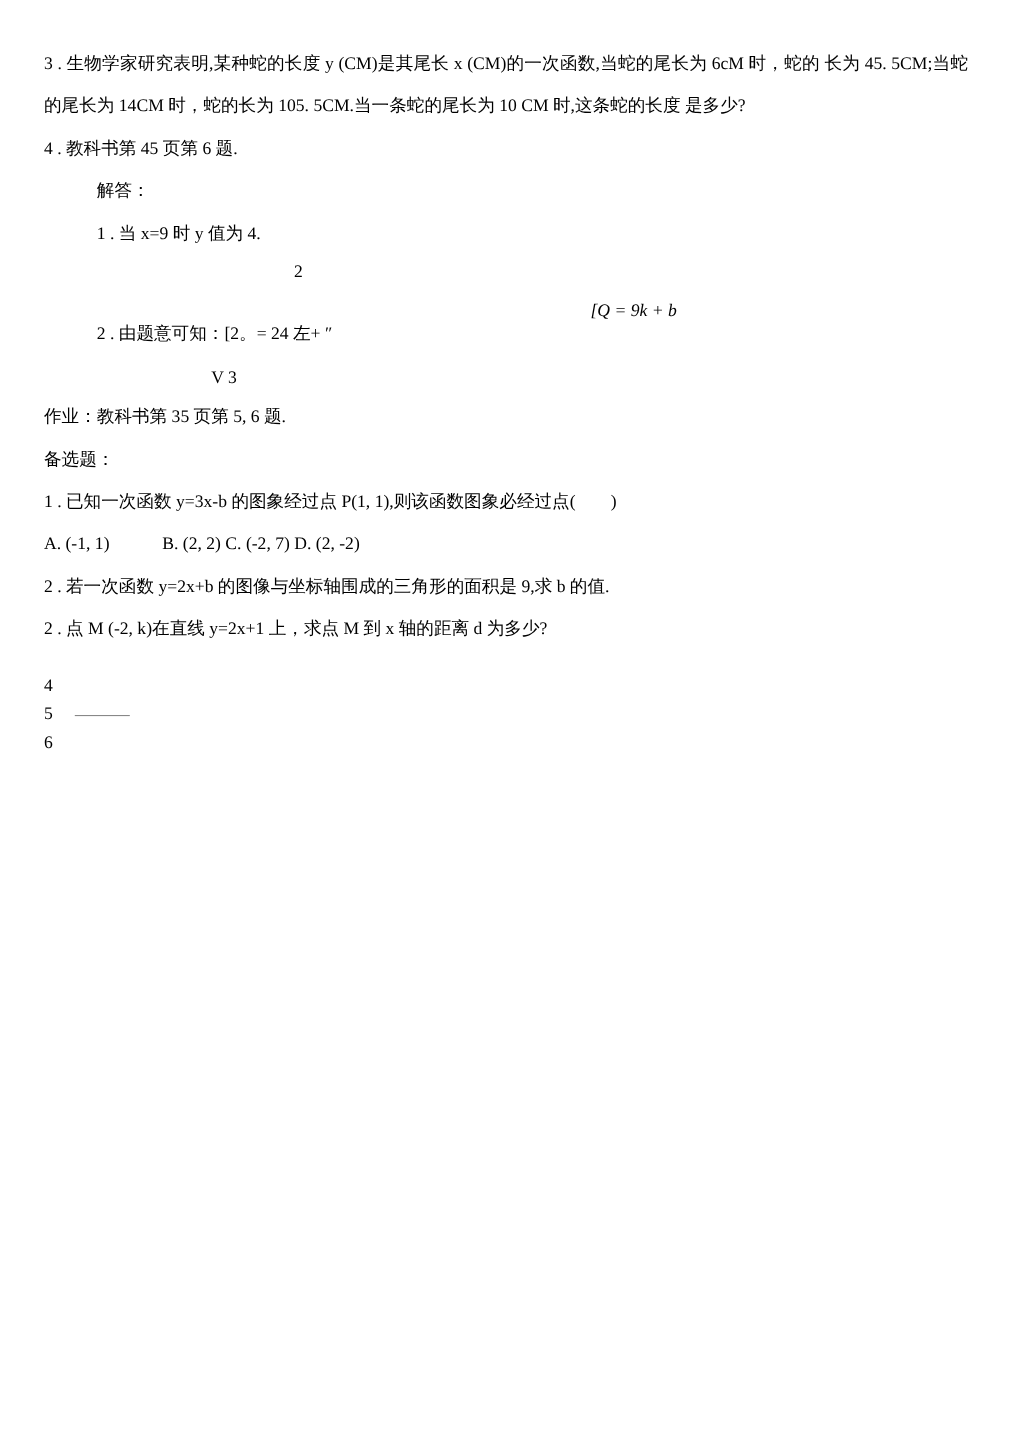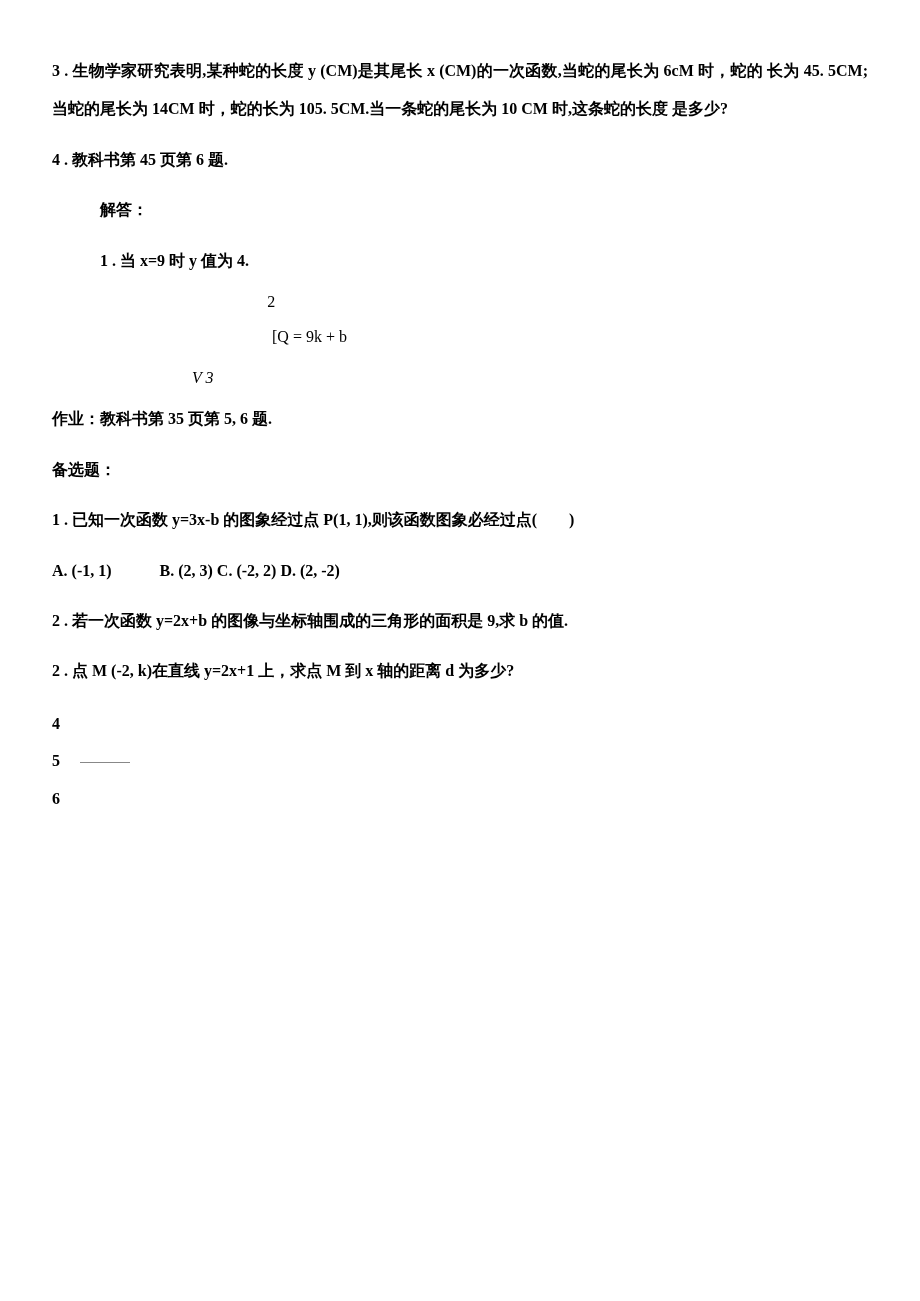--- a/index.html
+++ b/index.html
@@ -7,23 +7,22 @@
     font-size: 16px;
     line-height: 2.4;
     color: #000;
     background: #fff;
     margin: 0;
     padding: 40px 40px 40px 40px;
     width: 920px;
     box-sizing: border-box;
   }
   .para {
-    margin: 12px;
+    margin: 0;
     text-align: justify;
-    font-weight: bold;
   }
   .indent1 {
     padding-left: 3em;
   }
   .math-block {
     position: relative;
     line-height: 1.3;
     margin: 6px 0;
   }
   .small-line {
@@ -44,34 +43,35 @@
 
 <p class="para indent1">解答：</p>
 
 <p class="para indent1">1 . 当 x=9 时 y 值为 4.</p>
 
 <div class="indent1 math-block">
   <div style="padding-left:11.2em;">2</div>
 </div>
 
 <div class="indent1 math-block" style="margin-top:14px;">
-  <div style="padding-left:11.5em; font-family:'Times New Roman',serif;">[Q = 9k + b</div>
+  <div style="padding-left:11.5em; font-style:italic; font-family:'Times New Roman',serif;text-align:center;">[Q = 9k + b</div>
+  <div>2 . 由题意可知：[2。= 24 左+ ″</div>
 </div>
 
 <div class="indent1 math-block" style="margin-top:20px;">
-  <div style="padding-left:6.5em;font-style:italic;">V 3</div>
+  <div style="padding-left:6.5em;">V 3</div>
 </div>
 
 <p class="para">作业：教科书第 35 页第 5, 6 题.</p>
 
 <p class="para">备选题：</p>
 
 <p class="para">1 . 已知一次函数 y=3x-b 的图象经过点 P(1, 1),则该函数图象必经过点(　　)</p>
 
-<p class="para">A. (-1, 1)　　　B. (2, 3) C. (-2, 2) D. (2, -2)</p>
+<p class="para">A. (-1, 1)　　　B. (2, 2) C. (-2, 7) D. (2, -2)</p>
 
 <p class="para">2 . 若一次函数 y=2x+b 的图像与坐标轴围成的三角形的面积是 9,求 b 的值.</p>
 
 <p class="para">2 . 点 M (-2, k)在直线 y=2x+1 上，求点 M 到 x 轴的距离 d 为多少?</p>
 
 <div class="tightblock" style="margin-top:20px;">
   <div class="para">4</div>
   <div class="para"><span>5</span><span class="small-line"></span></div>
   <div class="para">6</div>
 </div>

